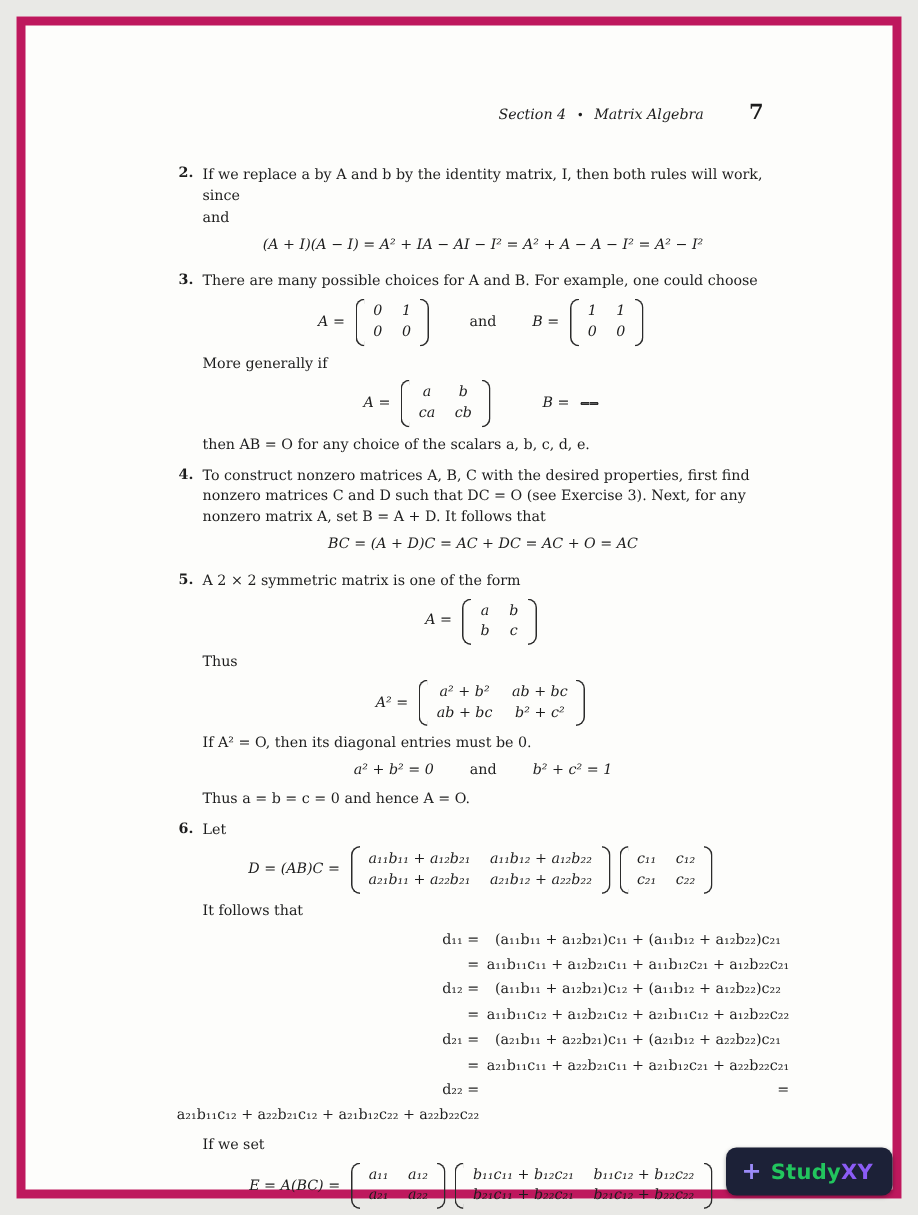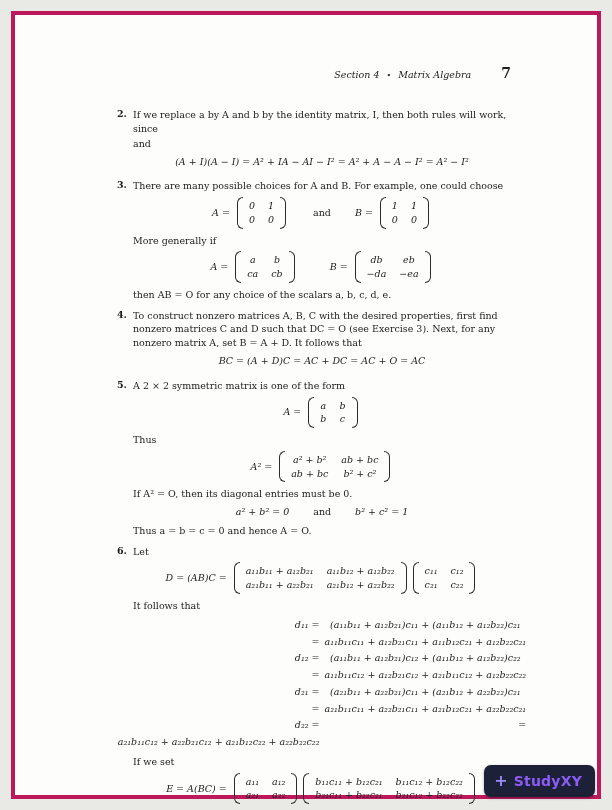--- a/index.html
+++ b/index.html
@@ -4,21 +4,21 @@
 <style>
   html,body { margin:0; padding:0; }
   body {
     width:612px; height:810px; position:relative;
     background:#e9e9e6; overflow:hidden;
     font-family:"DejaVu Serif","Liberation Serif",serif;
     color:#1c1c1c;
   }
   .page {
     position:absolute; left:11px; top:11px; right:11px; bottom:11px;
-    background:#fdfdfb; border:4px solid #be185d;
+    background:#fdfdfb; border:6px solid #be185d;
     box-sizing:border-box;
     padding:48px 86px 0 102px;
     font-size:9.5px; line-height:1.45;
   }
   
   .hdr { display:flex; justify-content:flex-end; align-items:baseline; margin-bottom:24px; }
   .hdr-it { font-style:italic; }
   .hdr-bullet { margin:0 7px; font-size:8px; }
   .hdr-page { font-style:normal; font-weight:bold; font-size:14px; margin-left:30px; }
   
@@ -32,34 +32,34 @@
   .gapword { font-style:normal; margin:0 16px; }
   .mlabel { margin-right:4px; white-space:nowrap; }
   
   .matrix { display:inline-flex; align-items:stretch; margin:0 3px; }
   .paren { width:5px; flex:none; }
   .paren.l { border-left:1.2px solid #2b2b2b; border-top:1.2px solid #2b2b2b; border-bottom:1.2px solid #2b2b2b; border-radius:6px 0 0 6px; }
   .paren.r { border-right:1.2px solid #2b2b2b; border-top:1.2px solid #2b2b2b; border-bottom:1.2px solid #2b2b2b; border-radius:0 6px 6px 0; }
   .mcells { display:grid; grid-template-columns:auto auto; column-gap:13px; padding:2px 6px; align-items:center; }
   .mcells span { text-align:center; white-space:nowrap; }
   
-  .align-block { display:grid; grid-template-columns:max-content max-content; justify-content:center; column-gap:5px; row-gap:3px; font-style:italic; margin:5px 0 6px 0; }
+  .align-block { display:grid; grid-template-columns:max-content max-content; justify-content:center; column-gap:5px; row-gap:3px; margin:5px 0 6px 0; }
   .al-lhs { text-align:right; white-space:nowrap; }
   .al-rhs { text-align:center; white-space:nowrap; }
   
   .logo {
     position:absolute; right:17px; bottom:13px;
     background:#1c2137; border-radius:7px;
     display:flex; align-items:center; gap:6px;
     padding:6px 13px 7px 10px;
     font-family:"DejaVu Sans","Liberation Sans",sans-serif;
     box-shadow:0 1px 3px rgba(0,0,0,.35);
   }
   .logo-plus { color:#9b8bf8; font-weight:bold; font-size:16px; line-height:1; }
-  .logo-study { color:#8b5cf6; font-weight:bold; font-size:14px; letter-spacing:.2px; }
+  .logo-study { color:#22c55e; font-weight:bold; font-size:14px; letter-spacing:.2px; }
   .logo-xy { color:#8b5cf6; font-weight:bold; font-size:14px; letter-spacing:.2px; }
 </style>
 </head>
 <body>
 
 <div class="page">
 
   <div class="hdr">
     <span class="hdr-it">Section 4</span>
     <span class="hdr-bullet">•</span>
@@ -115,26 +115,20 @@
             <span>b</span>
             <span>ca</span>
             <span>cb</span>
           </span>
           <span class="paren r"></span>
         </span>
         <span class="gapword"></span>
         <span class="mlabel">B =</span>
         <span class="matrix">
           <span class="paren l"></span>
-          <span class="mcells">
-            <span>db</span>
-            <span>eb</span>
-            <span>−da</span>
-            <span>−ea</span>
-          </span>
           <span class="paren r"></span>
         </span>
       </div>
       <div class="para">then AB = O for any choice of the scalars a, b, c, d, e.</div>
     </div>
   </div>
 
   <div class="item">
     <div class="inum">4.</div>
     <div class="ibody">

